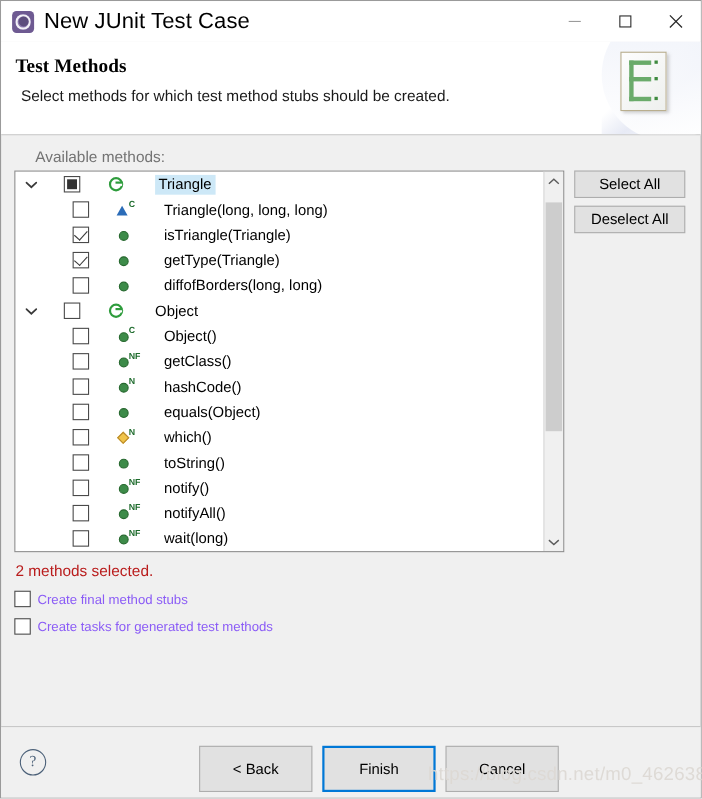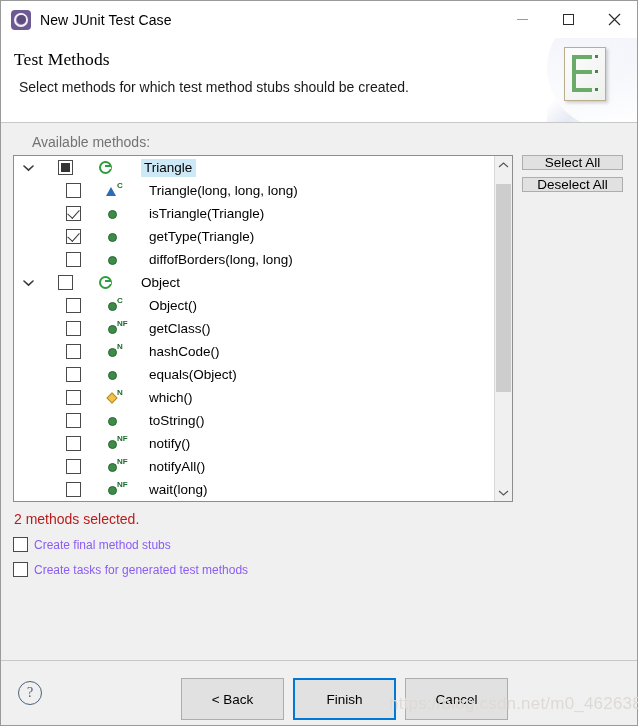--- a/index.html
+++ b/index.html
@@ -39,42 +39,42 @@
     border-radius:50%;
     background:#8d7ab0;
     box-shadow:inset 0 0 0 2px #f2f0f6;
   }
   .title-icon .cog:after{
     content:"";position:absolute;left:5.5px;top:5.5px;width:9px;height:9px;
     border-radius:50%;
     background:#5d4d7d;
   }
   .title-text{
-    font-size:14px;color:#000;letter-spacing:.1px;
+    font-size:20px;color:#000;letter-spacing:.1px;
   }
   .win-buttons{
     position:absolute;right:0;top:0;height:37px;display:flex;
   }
   .win-btn{
     width:46px;height:37px;display:flex;align-items:center;justify-content:center;
     font-size:14px;color:#2b2b2b;
   }
   .win-btn.min span{display:block;width:11px;height:1px;background:#9b9b9b;}
   .win-btn.max span{display:block;width:11px;height:11px;border:1.3px solid #2b2b2b;box-sizing:border-box;}
   .win-btn.close svg{display:block;}
   
   .header{
     height:84px;min-height:84px;background:#ffffff;
     border-bottom:1px solid #c8c8c8;
     position:relative;overflow:hidden;
   }
   .header h1{
     margin:0;padding:11px 0 0 13px;
     font-family:"Liberation Serif", serif;
-    font-size:17.5px;font-weight:normal;color:#000;
+    font-size:17.5px;font-weight:bold;color:#000;
     letter-spacing:.1px;
   }
   .header p{
     margin:0;padding:9px 0 0 18px;
     font-size:14px;color:#1a1a1a;
   }
   .banner{
     position:absolute;right:0;top:0;width:90px;height:84px;
     background:linear-gradient(140deg,#ffffff 0%, #ffffff 42%, #e7eaf5 62%, #ffffff 100%);
   }
@@ -183,21 +183,21 @@
     position:absolute;left:1px;right:1px;top:28px;height:208px;background:#cdcdcd;
   }
   
   .side-btns{margin-left:9px;display:flex;flex-direction:column;gap:7px;}
   .btn{
     background:#e1e1e1;border:1px solid #adadad;box-sizing:border-box;
     font-family:"Liberation Sans",sans-serif;font-size:13.5px;color:#000;
     display:flex;align-items:center;justify-content:center;
     cursor:default;
   }
-  .side-btns .btn{width:101px;height:15px;}
+  .side-btns .btn{width:101px;height:25px;}
   .count-text{margin:9px 0 0 1px;font-size:14px;color:#b91c1c;}
   .opt-row{display:flex;align-items:center;margin-top:10px;}
   .opt-row:first-of-type{margin-top:15px;}
   .opt-box{
     width:15px;height:15px;border:1.3px solid #4a4a4a;background:#fff;
     box-sizing:border-box;margin-right:6px;flex:0 0 auto;
   }
   .opt-label{font-size:12px;color:#8b5cf6;}
   
   .footer{

